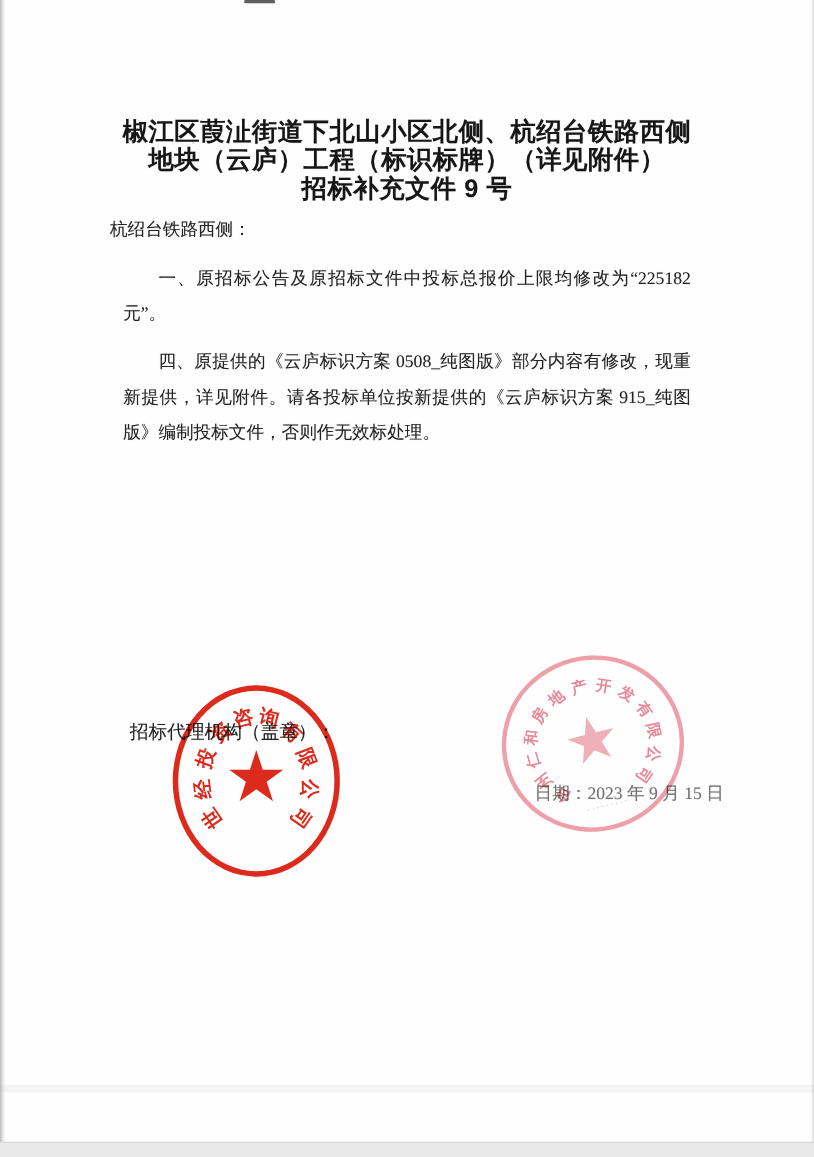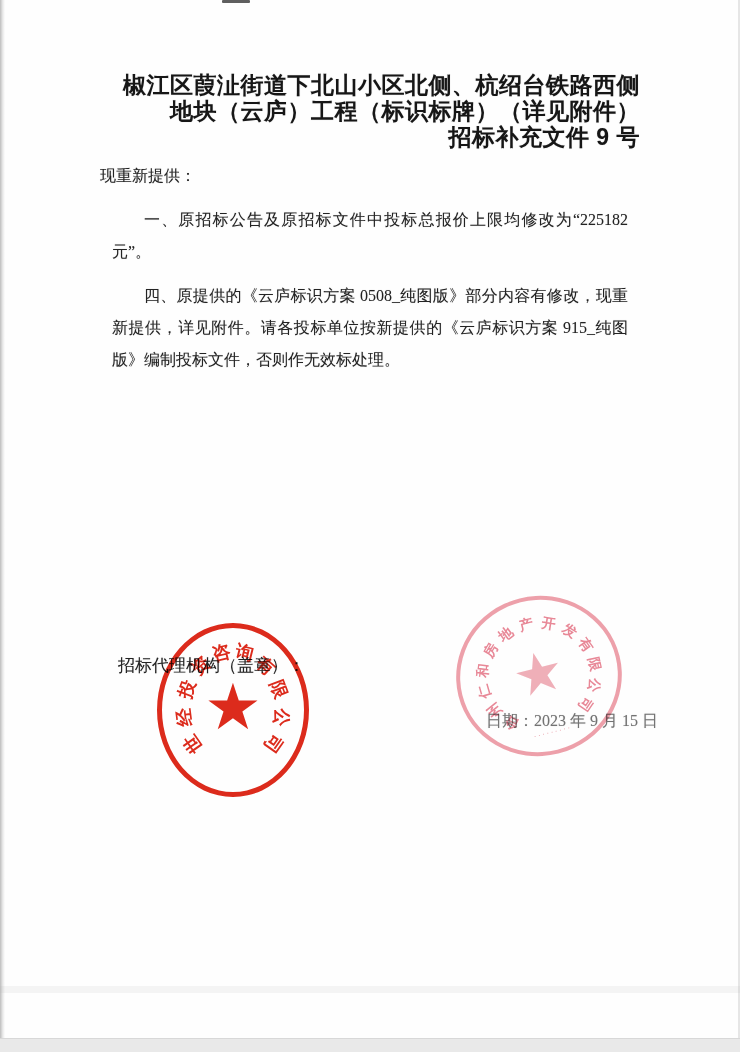--- a/index.html
+++ b/index.html
@@ -11,21 +11,21 @@
   .edge-left{position:absolute;left:0;top:0;width:5px;height:100%;
     background:linear-gradient(to right,#bdbdbd,#e9e9e9 55%,rgba(255,255,255,0));}
   .edge-right{position:absolute;right:0;top:0;width:2px;height:100%;background:#e6e6e6;}
   .edge-bottom{position:absolute;left:0;bottom:0;width:100%;height:13px;
     background:#e9e9e9;border-top:1px solid #d8d8d8;}
   .mark-top{position:absolute;left:222px;top:0;width:28px;height:3px;background:#5f5f5f;border-radius:1px;}
   .band{position:absolute;left:0;top:986px;width:100%;height:7px;background:rgba(170,170,170,0.12);}
   
   .doc{position:absolute;left:100px;top:0;width:540px;color:#232323;
     text-shadow:0 0 1px rgba(70,70,70,0.28);}
-  .title{margin-top:72px;text-align:right;font-family:"Liberation Sans","DejaVu Sans",sans-serif;
+  .title{margin-top:106px;text-align:center;font-family:"Liberation Sans","DejaVu Sans",sans-serif;
     font-weight:bold;font-size:23px;line-height:26px;color:#161616;letter-spacing:0.5px;}
   .salutation{margin-top:10px;font-size:16px;line-height:32px;}
   .para{margin:12px;font-size:16px;line-height:32px;text-indent:2em;text-align:justify;}
   
   .sig-label{position:absolute;font-size:17px;color:#232323;white-space:nowrap;
     text-shadow:0 0 1px rgba(70,70,70,0.28);}
   .agency-label{left:118px;top:654px;}
   .bidder-label{left:455px;top:661px;}
   .date-line{position:absolute;left:486px;top:711px;font-size:16px;color:#737373;white-space:nowrap;
     text-shadow:0 0 1px rgba(70,70,70,0.28);}
@@ -53,21 +53,21 @@
   <div class="edge-bottom"></div>
   <div class="mark-top"></div>
   <div class="band"></div>
 
   <div class="doc">
     <div class="title">
       <div>椒江区葭沚街道下北山小区北侧、杭绍台铁路西侧</div>
       <div>地块（云庐）工程（标识标牌）（详见附件）</div>
       <div>招标补充文件 9 号</div>
     </div>
-    <div class="salutation">现重新提供：</div>
+    <div class="salutation">杭绍台铁路西侧：</div>
     <p class="para">一、原招标公告及原招标文件中投标总报价上限均修改为“225182 元”。</p>
     <p class="para">四、原提供的《云庐标识方案 0508_纯图版》部分内容有修改，现重新提供，详见附件。请各投标单位按新提供的《云庐标识方案 915_纯图版》编制投标文件，否则作无效标处理。</p>
   </div>
 
   <div class="sig-label agency-label">招标代理机构（盖章）：</div>
   <div class="date-line">日期：2023 年 9 月 15 日</div>
 
   <div class="seal seal-agency">
     <div class="seal-star">★</div>
     <div>

